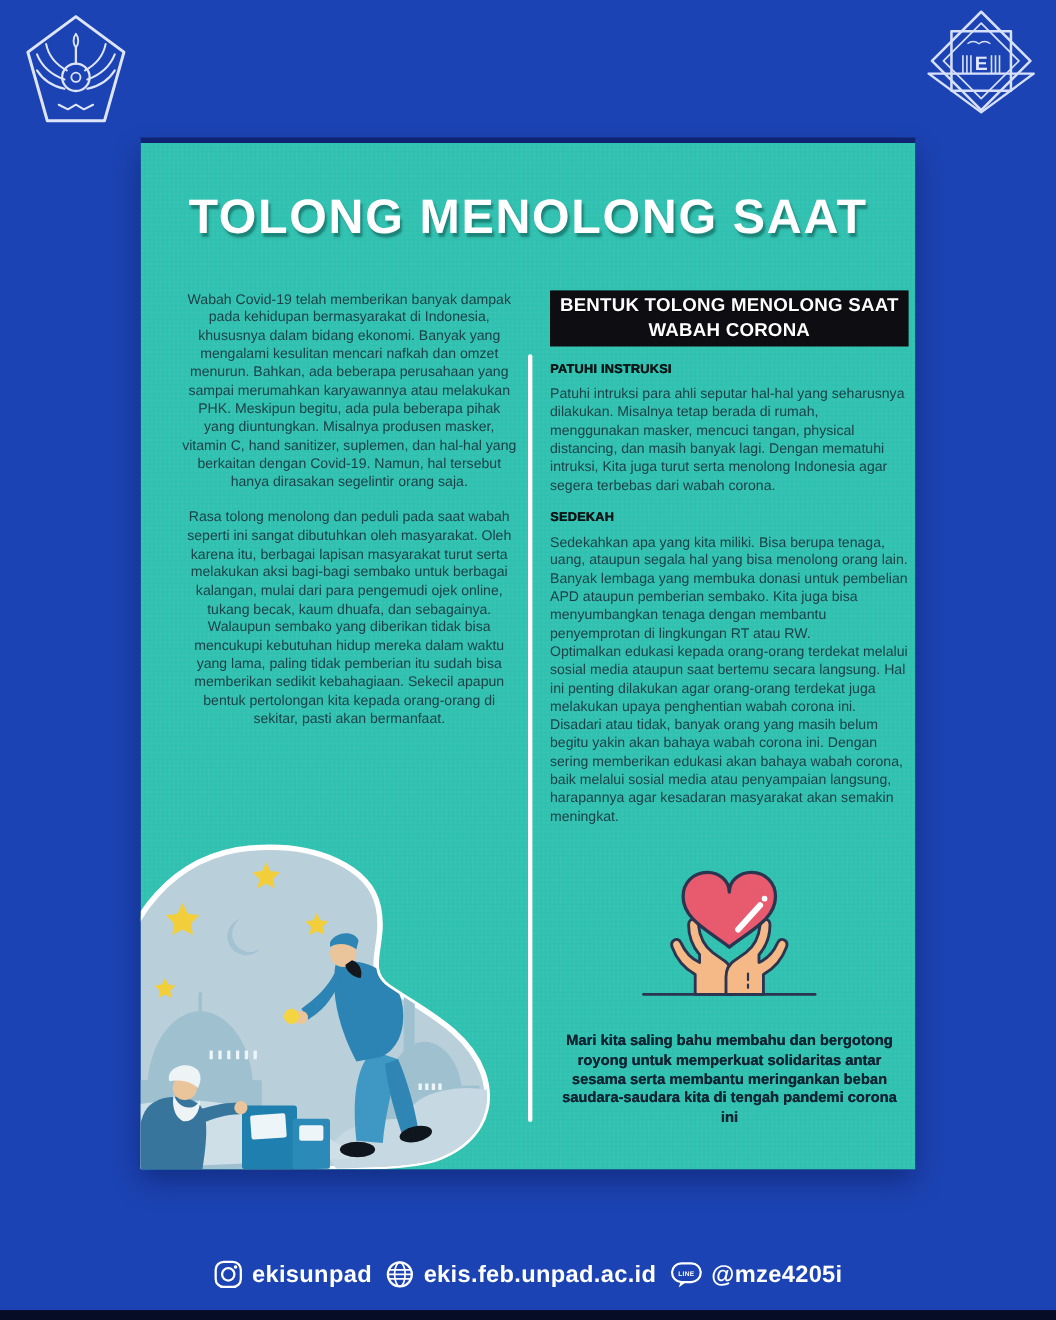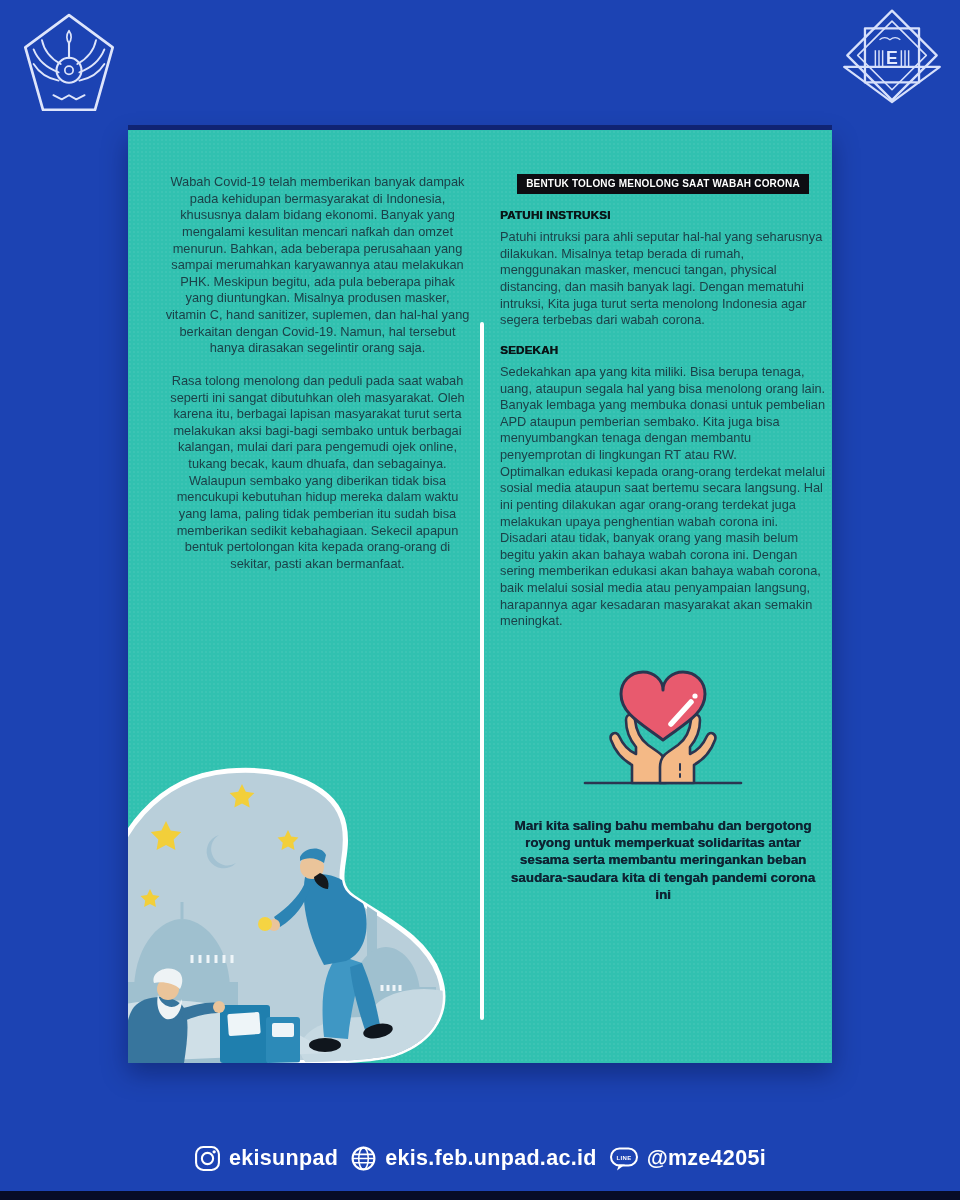--- a/index.html
+++ b/index.html
@@ -37,21 +37,21 @@
   }
   .col-left p{margin:0 0 16px 0;}
   .divider{
     position:absolute;left:352px;top:192px;width:4px;height:698px;
     background:#ffffff;border-radius:2px;z-index:3;
   }
   .col-right{width:326px;margin-left:30px;color:#1b4148;font-size:12.8px;line-height:1.3;}
   .heading-wrap{text-align:center;margin:0 0 4px 0;}
   .heading-bar{
     display:inline-block;background:#0d0d12;color:#ffffff;font-weight:bold;
-    font-size:10px;letter-spacing:0.2px;padding:3px 9px 4px 9px;
+    font-size:17px;letter-spacing:0.2px;padding:3px 9px 4px 9px;
     text-shadow:0 1px 1px rgba(0,0,0,0.5);
   }
   .section-label{
     font-weight:bold;font-size:11.6px;color:#0a1517;letter-spacing:0.2px;
     margin:13px 0 7px 0;text-shadow:0.5px 0 0 #0a1517;
   }
   .section-text{margin:0;}
   .heart-wrap{text-align:center;margin-top:22px;}
   .closing{
     margin:20px 2px 0 2px;text-align:center;font-weight:bold;
@@ -103,20 +103,21 @@
       <path d="M34 56 L34 40 M37.5 56 L37.5 40 M41 56 L41 40" stroke-width="1.4"></path>
       <path d="M59 56 L59 40 M62.5 56 L62.5 40 M66 56 L66 40" stroke-width="1.4"></path>
     </g>
     <text x="50" y="53" text-anchor="middle" font-family="Liberation Sans, sans-serif" font-size="17" font-weight="bold" fill="#e2e9ff">E</text>
   </svg>
 </div>
 
 <div class="card">
 
   <div class="poster-title">
+    <div class="line1">TOLONG MENOLONG SAAT</div>
   </div>
 
   <div class="columns">
     <div class="col-left">
       <p>Wabah Covid-19 telah memberikan banyak dampak pada kehidupan bermasyarakat di Indonesia, khususnya dalam bidang ekonomi. Banyak yang mengalami kesulitan mencari nafkah dan omzet menurun. Bahkan, ada beberapa perusahaan yang sampai merumahkan karyawannya atau melakukan PHK. Meskipun begitu, ada pula beberapa pihak yang diuntungkan. Misalnya produsen masker, vitamin C, hand sanitizer, suplemen, dan hal-hal yang berkaitan dengan Covid-19. Namun, hal tersebut hanya dirasakan segelintir orang saja.</p>
       <p>Rasa tolong menolong dan peduli pada saat wabah seperti ini sangat dibutuhkan oleh masyarakat. Oleh karena itu, berbagai lapisan masyarakat turut serta melakukan aksi bagi-bagi sembako untuk berbagai kalangan, mulai dari para pengemudi ojek online, tukang becak, kaum dhuafa, dan sebagainya. Walaupun sembako yang diberikan tidak bisa mencukupi kebutuhan hidup mereka dalam waktu yang lama, paling tidak pemberian itu sudah bisa memberikan sedikit kebahagiaan. Sekecil apapun bentuk pertolongan kita kepada orang-orang di sekitar, pasti akan bermanfaat.</p>
     </div>
 
     <div class="col-right">
       <div class="heading-wrap">

